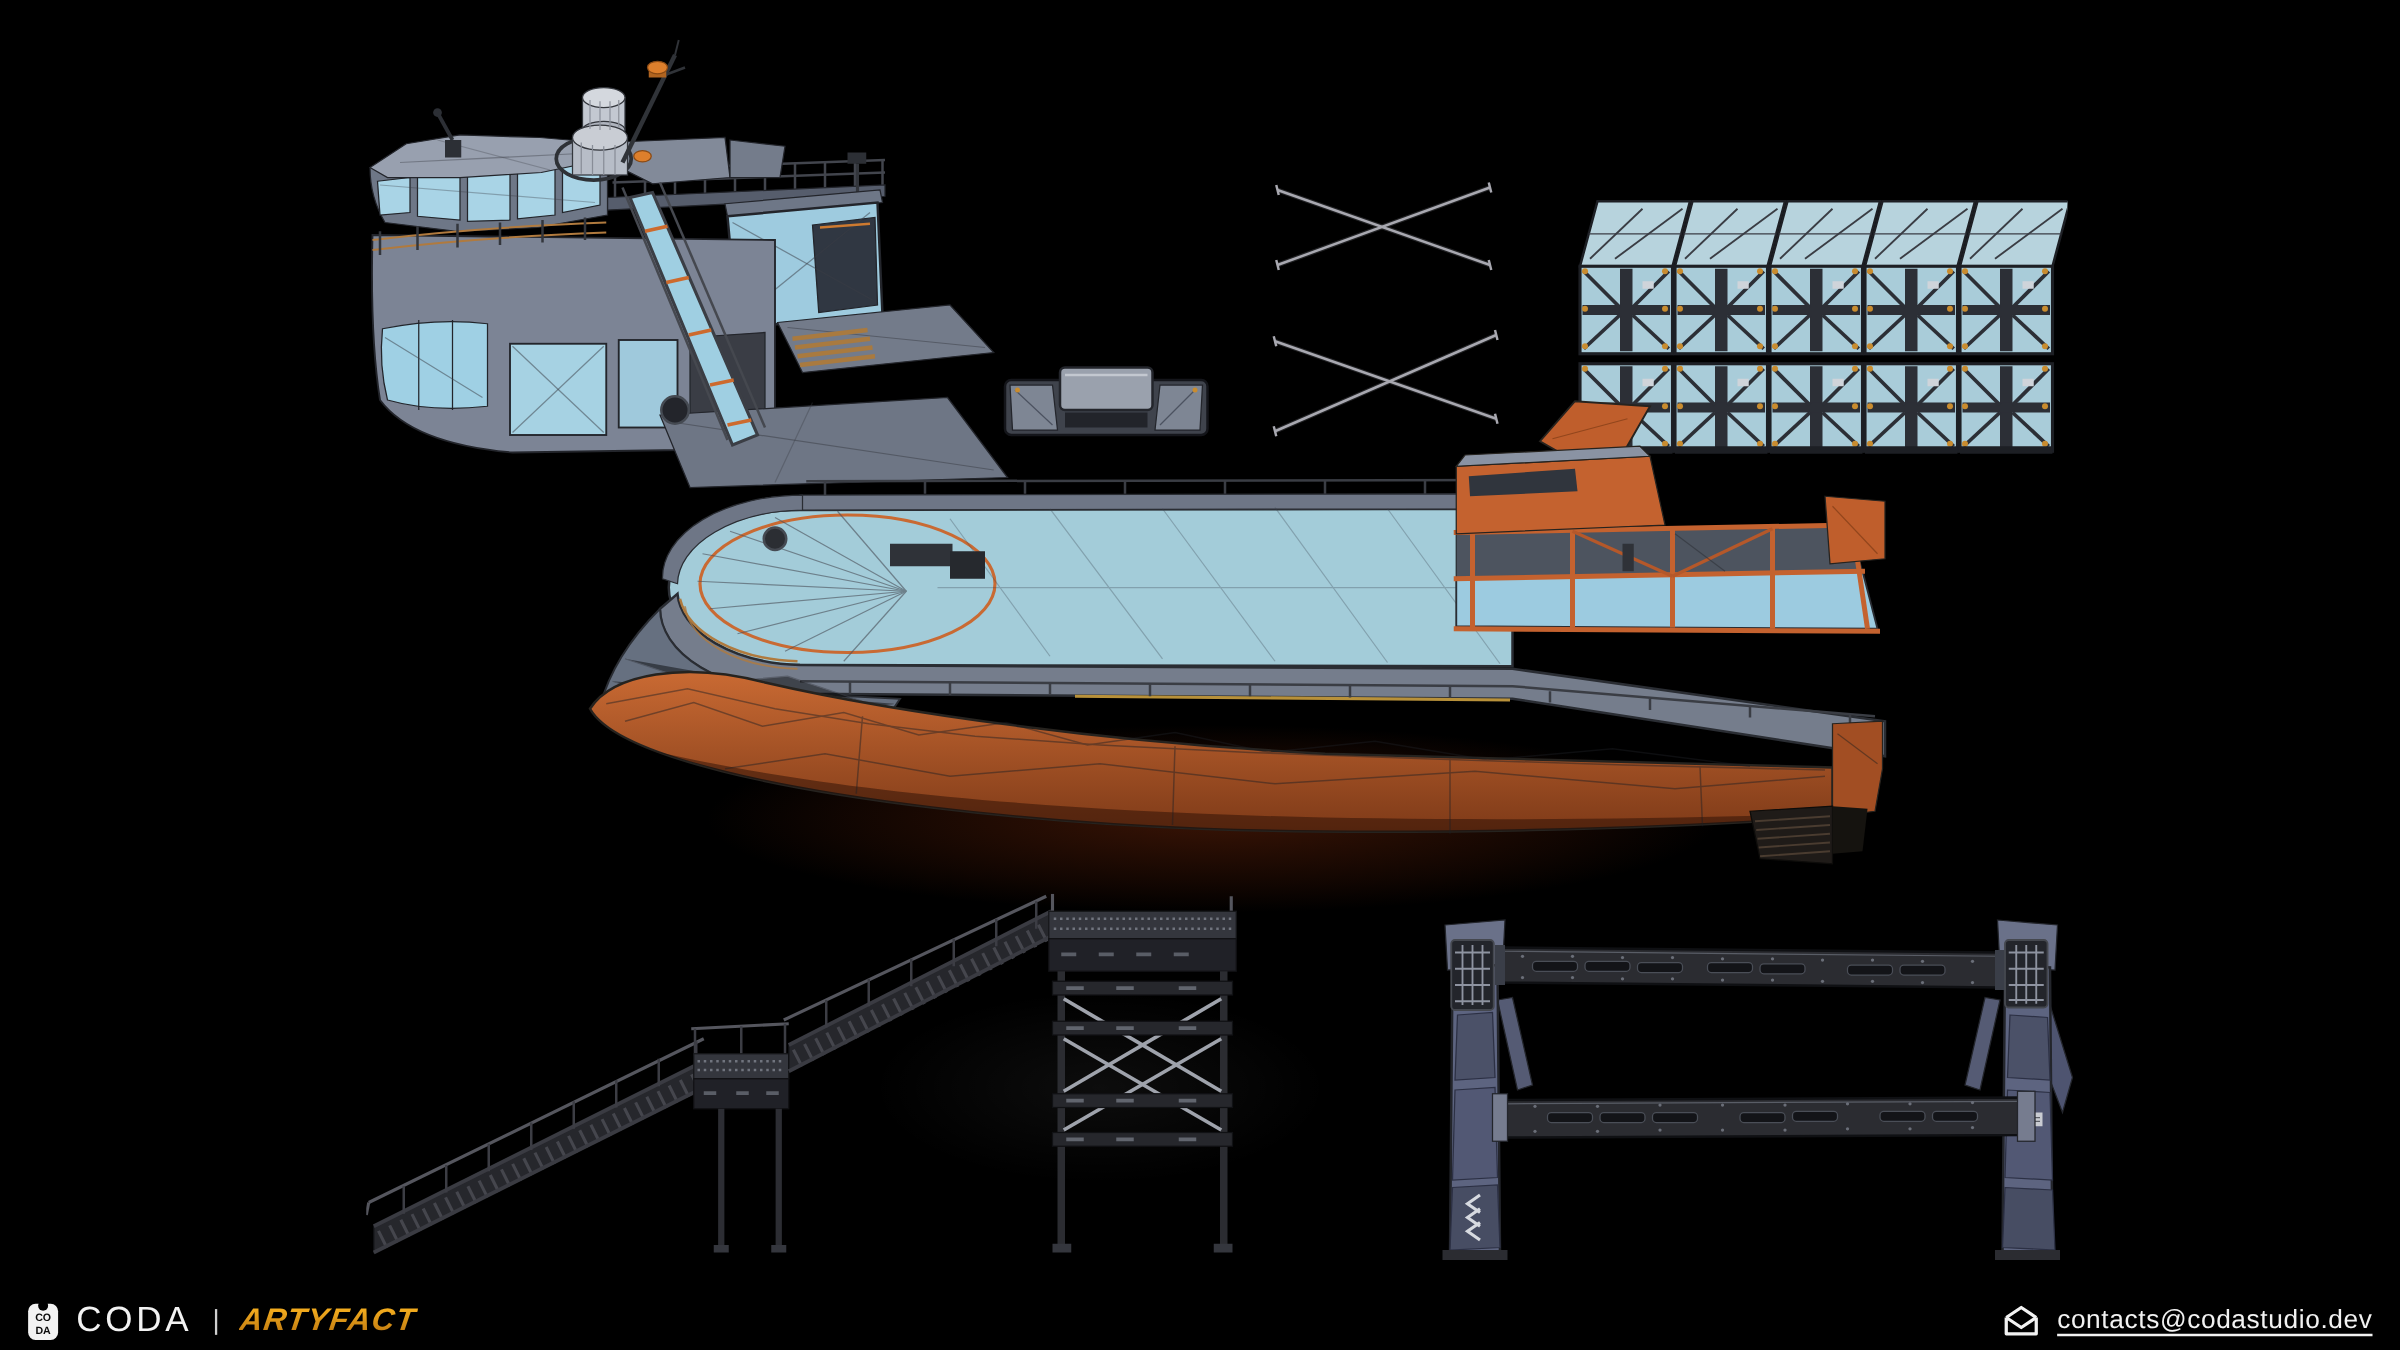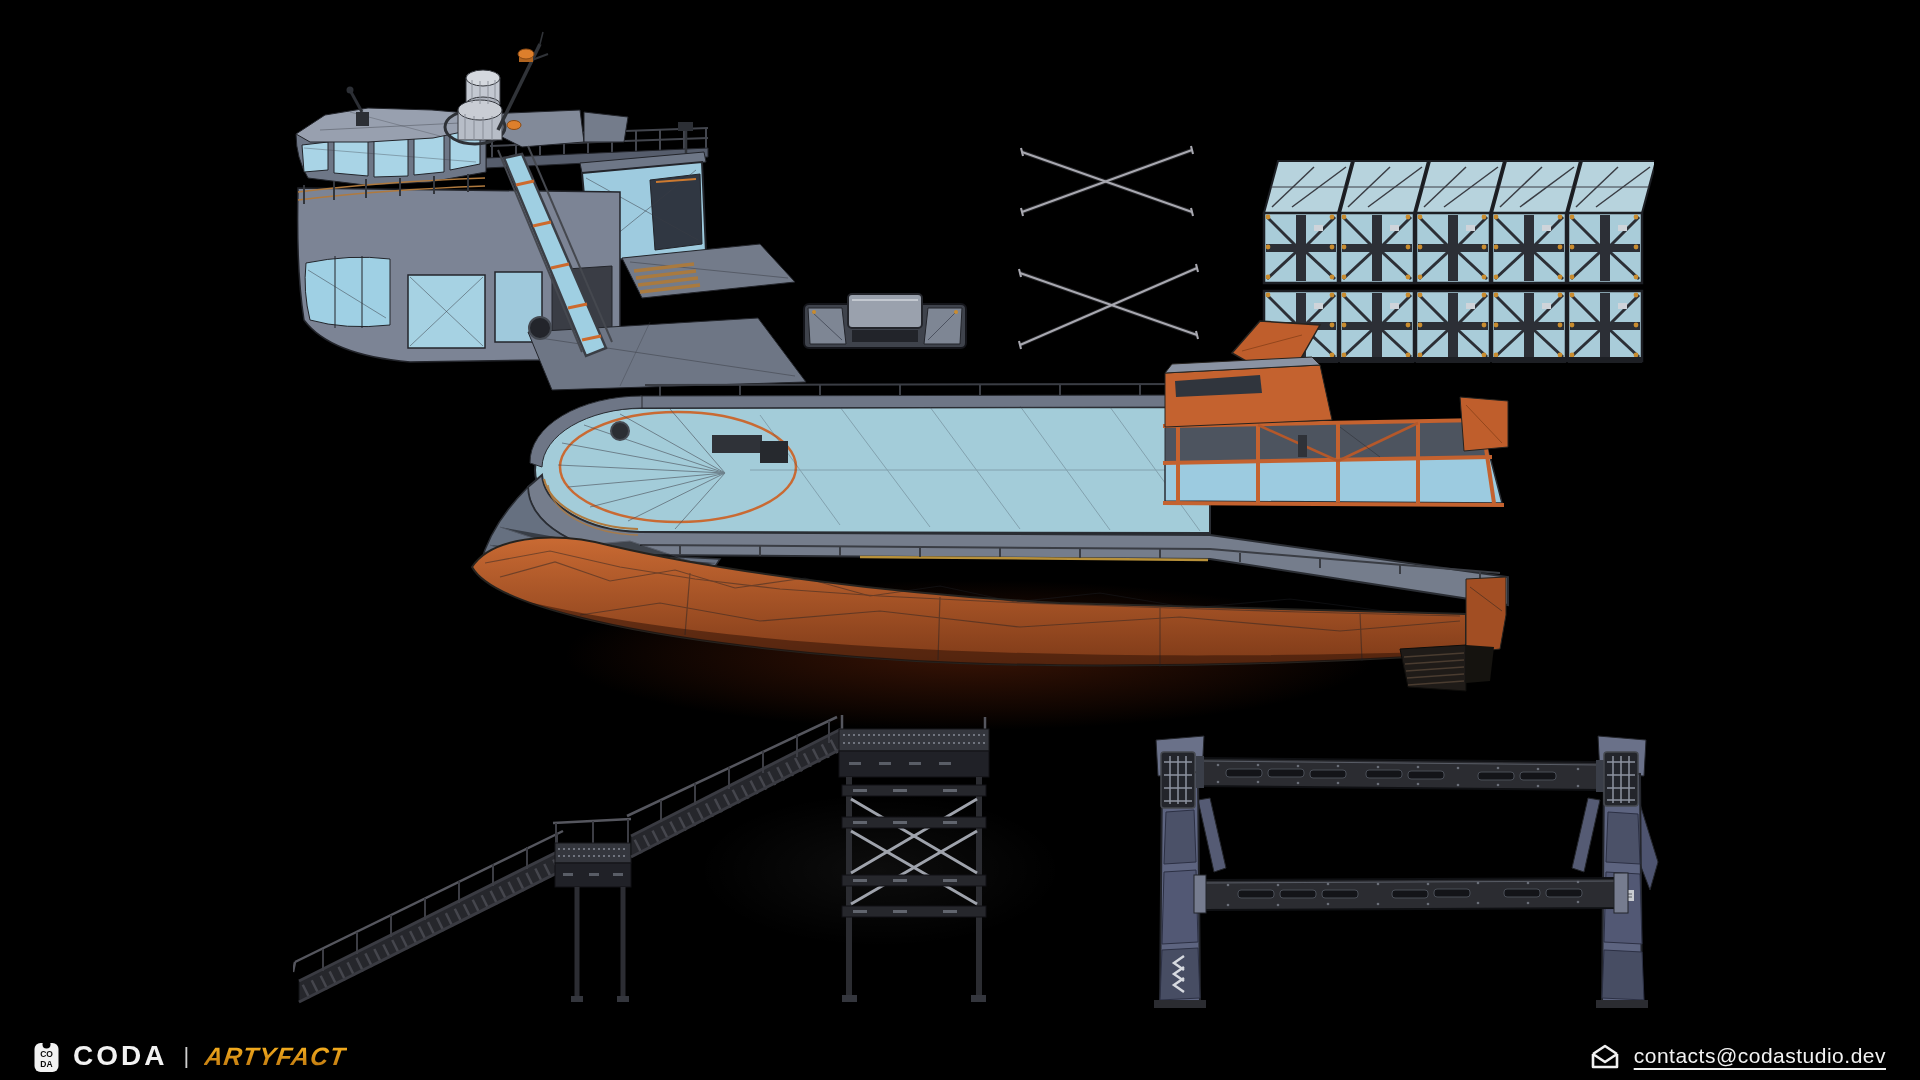--- a/index.html
+++ b/index.html
@@ -6,23 +6,23 @@
   #stage{position:relative;width:1920px;height:1080px;background:var(--background,#000);
          overflow:hidden;font-family:"Liberation Sans",sans-serif;}
   .abs{position:absolute;}
   #hull-glow{left:430px;top:545px;width:1080px;height:200px;
     background:radial-gradient(ellipse 50% 50% at 50% 55%, rgba(150,52,14,.38), rgba(90,30,8,.18) 55%, transparent 75%);}
   #stairs-glow{left:620px;top:760px;width:520px;height:220px;
     background:radial-gradient(ellipse 50% 50% at 50% 50%, rgba(255,255,255,.05), transparent 70%);}
   svg{display:block;}
   
   #footer-bar{left:0;top:1032px;width:1920px;height:48px;display:flex;align-items:center;
-    justify-content:space-between;padding:0 34px;box-sizing:border-box;}
+    justify-content:space-between;padding:0 22px;box-sizing:border-box;}
   .f-left,.f-right{display:flex;align-items:center;gap:14px;}
-  #coda-logo-text{color:var(--text-white,#f2f2f2);font-size:28px;font-weight:bold;letter-spacing:3px;}
+  #coda-logo-text{color:var(--text-white,#f2f2f2);font-size:28px;font-weight:normal;letter-spacing:3px;}
   #logo-divider{color:#cfcfcf;font-size:22px;font-weight:300;padding:0 2px;}
   #artyfact-brand-text{font-size:25px;font-weight:bold;font-style:italic;letter-spacing:1px;
     transform:skewX(-8deg);color:var(--brand-orange,#dd9017);
     background:linear-gradient(180deg,#f2ab1e 20%,#c07a10 85%);
     -webkit-background-clip:text;background-clip:text;-webkit-text-fill-color:transparent;}
   #contact-email-link{color:var(--text-white,#f2f2f2);font-size:21px;text-decoration:underline;
     text-underline-offset:5px;letter-spacing:.5px;}
 </style>
 </head>
 <body>

